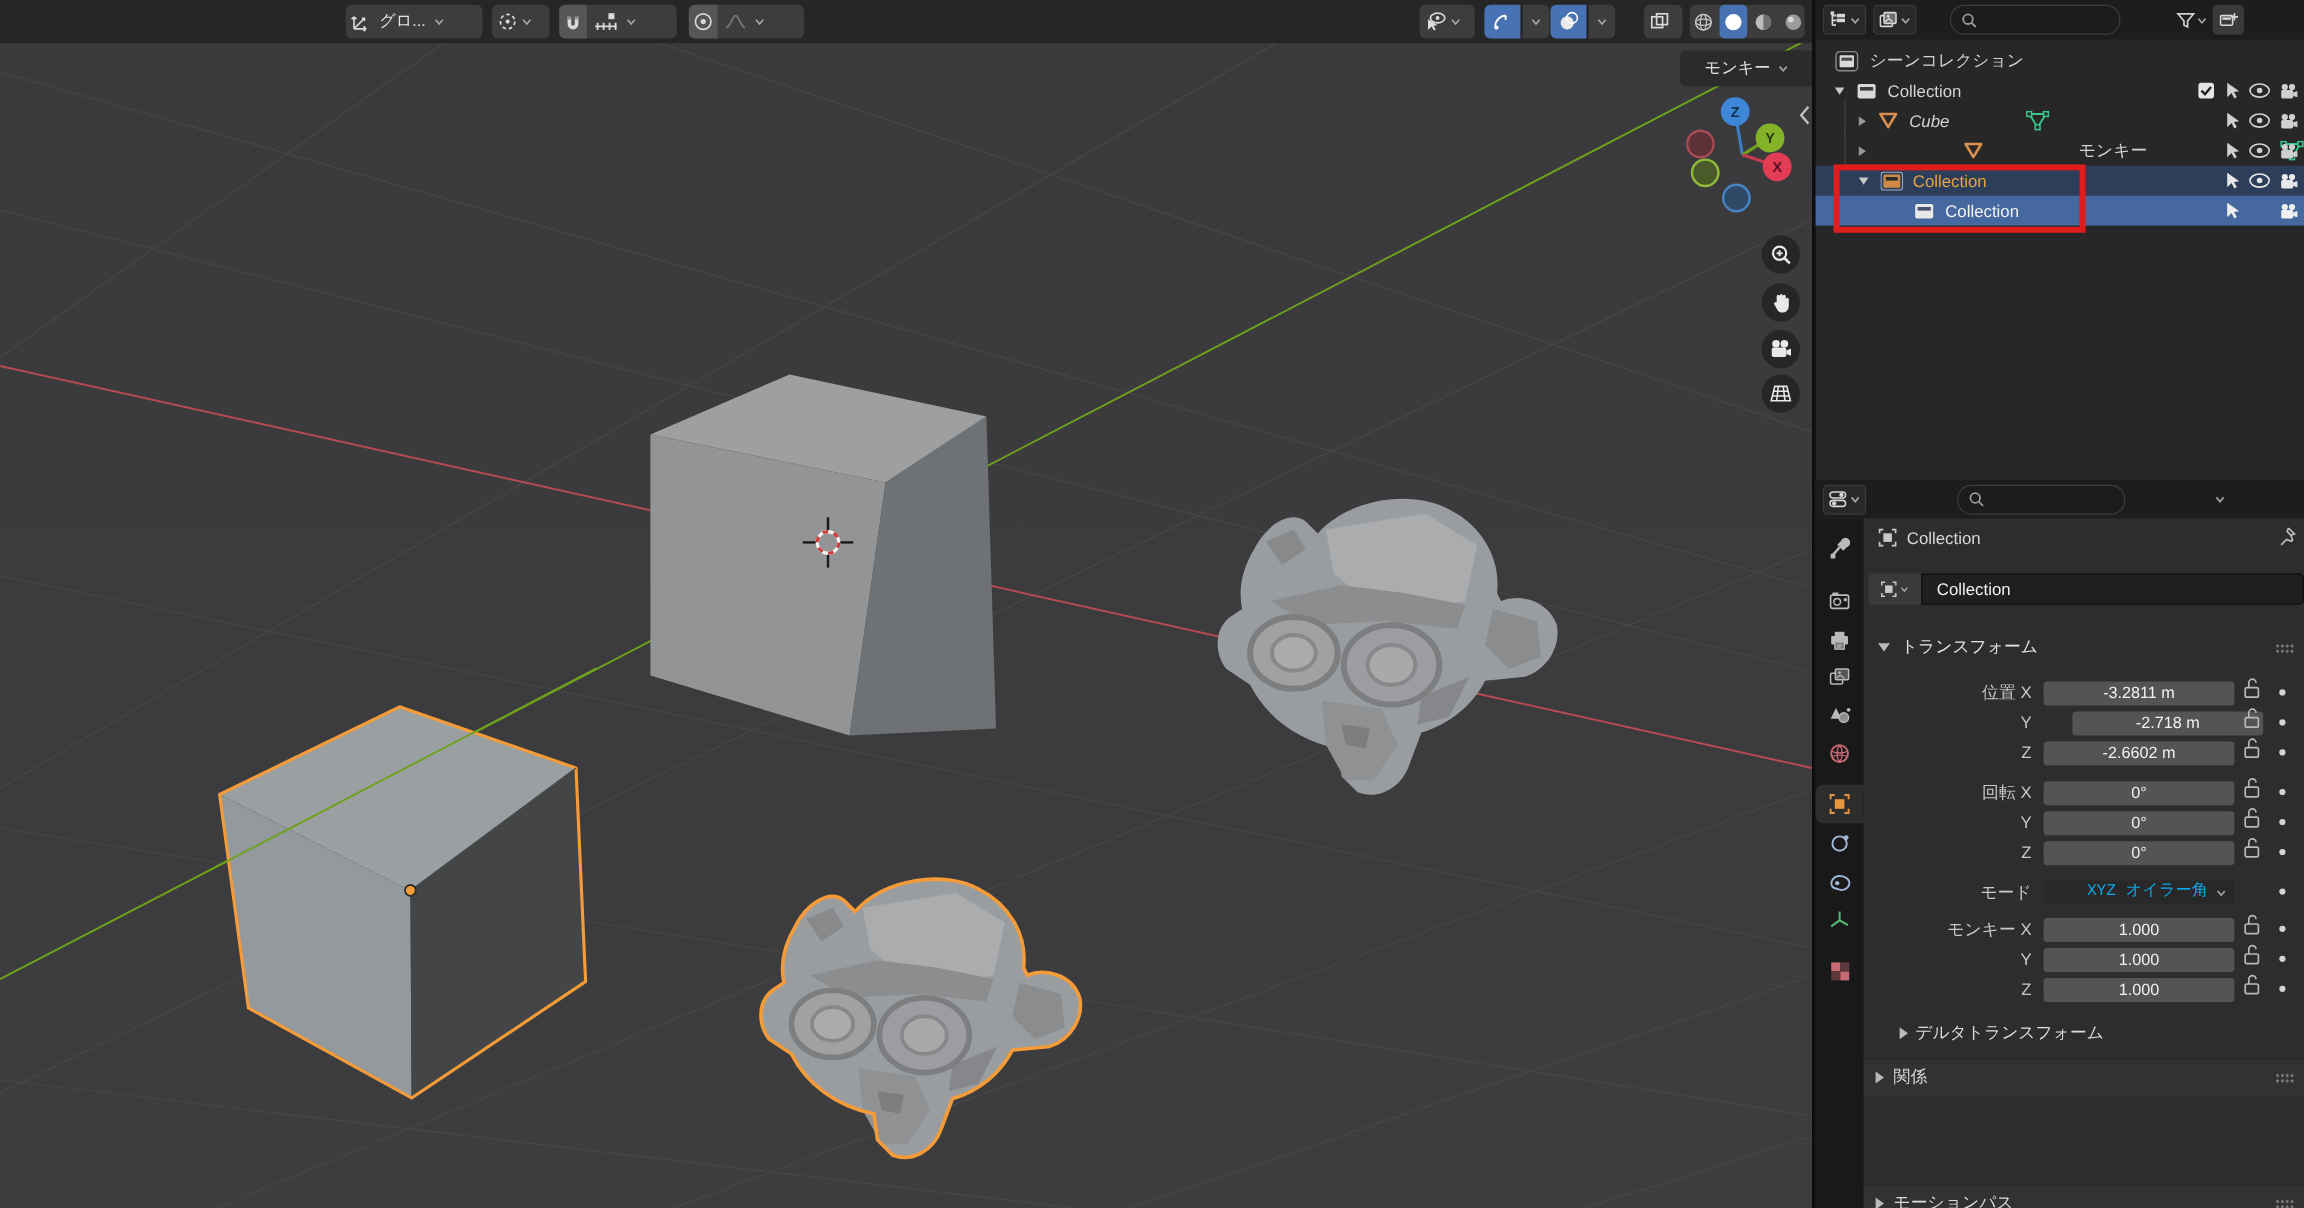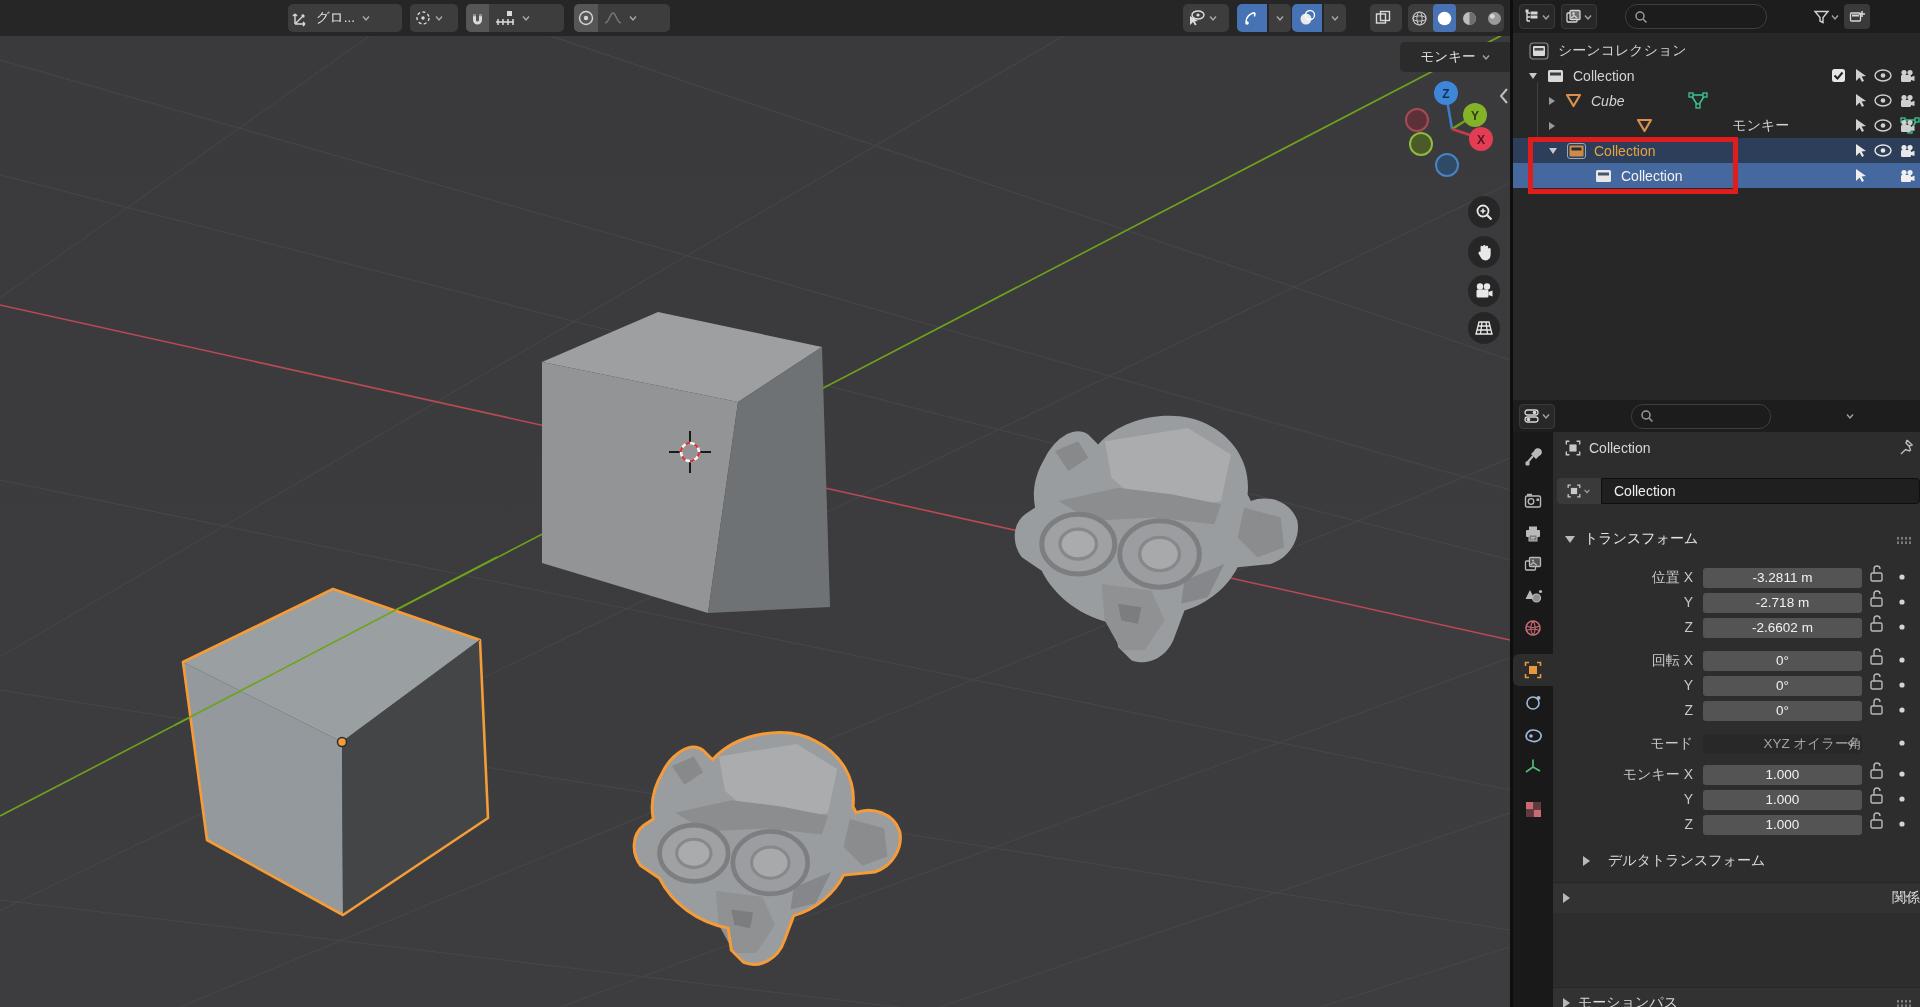--- a/index.html
+++ b/index.html
@@ -38,21 +38,21 @@
   #red-annotation { left:1528px; top:137px; width:210px; height:57px; border:5px solid #df1d1d; z-index:40; }
 
   
   #props { left:1513px; top:400px; width:407px; height:607px; background:#2d2d2d; }
   #props-header { left:0; top:0; width:407px; height:32px; background:#1d1d1d; display:flex; align-items:center; }
   #tab-strip { left:0; top:32px; width:40px; height:575px; background:#191919; }
   .ptab { position:absolute; left:0; width:40px; height:30px; display:flex; align-items:center; justify-content:center; }
   .ptab.active { background:#2d2d2d; border-radius:6px 0 0 6px; }
   .prow-label { position:absolute; width:140px; text-align:right; font-size:14px; color:#c8c8c8; }
   .pfield { position:absolute; left:190px; width:159px; height:20px; background:#545454; border-radius:3px; color:#f1f1f1; font-size:13.5px; text-align:center; line-height:20px; }
-  .pfield.darkdd { background:#282828; color:#a3a3a3; text-align:right; padding-left:14px; }
+  .pfield.darkdd { background:#282828; color:#0ea5e9; text-align:center; padding-left:14px;font-family:Liberation Mono, monospace; }
   .panel-hdr { position:absolute; left:40px; width:367px; height:31px; background:#323232; border-top:1px solid #262626; display:flex; align-items:center; gap:8px; padding-left:10px; color:#dadada; font-size:14px; }
   .chev-r { width:0;height:0;border-left:7px solid #b9b9b9;border-top:5px solid transparent;border-bottom:5px solid transparent; }
   .chev-d { width:0;height:0;border-top:7px solid #b9b9b9;border-left:5px solid transparent;border-right:5px solid transparent; }
   .dragdots { position:absolute; right:8px; width:16px; height:9px; opacity:.55;
     background-image:radial-gradient(#bbb 1px, transparent 1.2px); background-size:4px 4.5px; }
   svg { display:block; }
 </style>
 </head>
 <body>
 
@@ -647,21 +647,21 @@
 
   <div class="abs" style="left:52px; top:130px; display:flex; align-items:center; gap:9px;">
     <div class="chev-d"></div>
     <span style="font-size:14px; color:#e4e4e4;">トランスフォーム</span>
   </div>
   <div class="dragdots" style="top:136px;"></div>
 
   <div class="prow-label" style="left:40px; top:169px;">位置 X</div>
   <div class="pfield" style="top:168px;">-3.2811 m</div>
   <div class="prow-label" style="left:40px; top:194px;">Y</div>
-  <div class="pfield" style="top:193px;">-2.718 m</div>
+  <div class="pfield" style="top:193px;margin-left:24px;">-2.718 m</div>
   <div class="prow-label" style="left:40px; top:219px;">Z</div>
   <div class="pfield" style="top:218px;">-2.6602 m</div>
 
   <div class="prow-label" style="left:40px; top:252px;">回転 X</div>
   <div class="pfield" style="top:251px;">0°</div>
   <div class="prow-label" style="left:40px; top:277px;">Y</div>
   <div class="pfield" style="top:276px;">0°</div>
   <div class="prow-label" style="left:40px; top:302px;">Z</div>
   <div class="pfield" style="top:301px;">0°</div>
 
@@ -673,26 +673,26 @@
       </svg>
   </div>
 
   <div class="prow-label" style="left:40px; top:366px;">モンキー X</div>
   <div class="pfield" style="top:365px;">1.000</div>
   <div class="prow-label" style="left:40px; top:391px;">Y</div>
   <div class="pfield" style="top:390px;">1.000</div>
   <div class="prow-label" style="left:40px; top:416px;">Z</div>
   <div class="pfield" style="top:415px;">1.000</div>
 
-  <div class="abs" style="left:70px; top:452px; display:flex; align-items:center; gap:18px;">
+  <div class="abs" style="left:70px; top:452px; display:flex; align-items:center; gap:6px;">
     <div class="chev-r"></div>
     <span style="font-size:14px; color:#dcdcdc;">デルタトランスフォーム</span>
   </div>
 
-  <div class="panel-hdr" style="top:482px;justify-content:space-between;">
+  <div class="panel-hdr" style="top:482px;">
     <div class="chev-r"></div>
     <span>関係</span>
     <div class="dragdots"></div>
   </div>
   <div class="panel-hdr" style="top:587px;">
     <div class="chev-r"></div>
     <span>モーションパス</span>
     <div class="dragdots"></div>
   </div>
 

